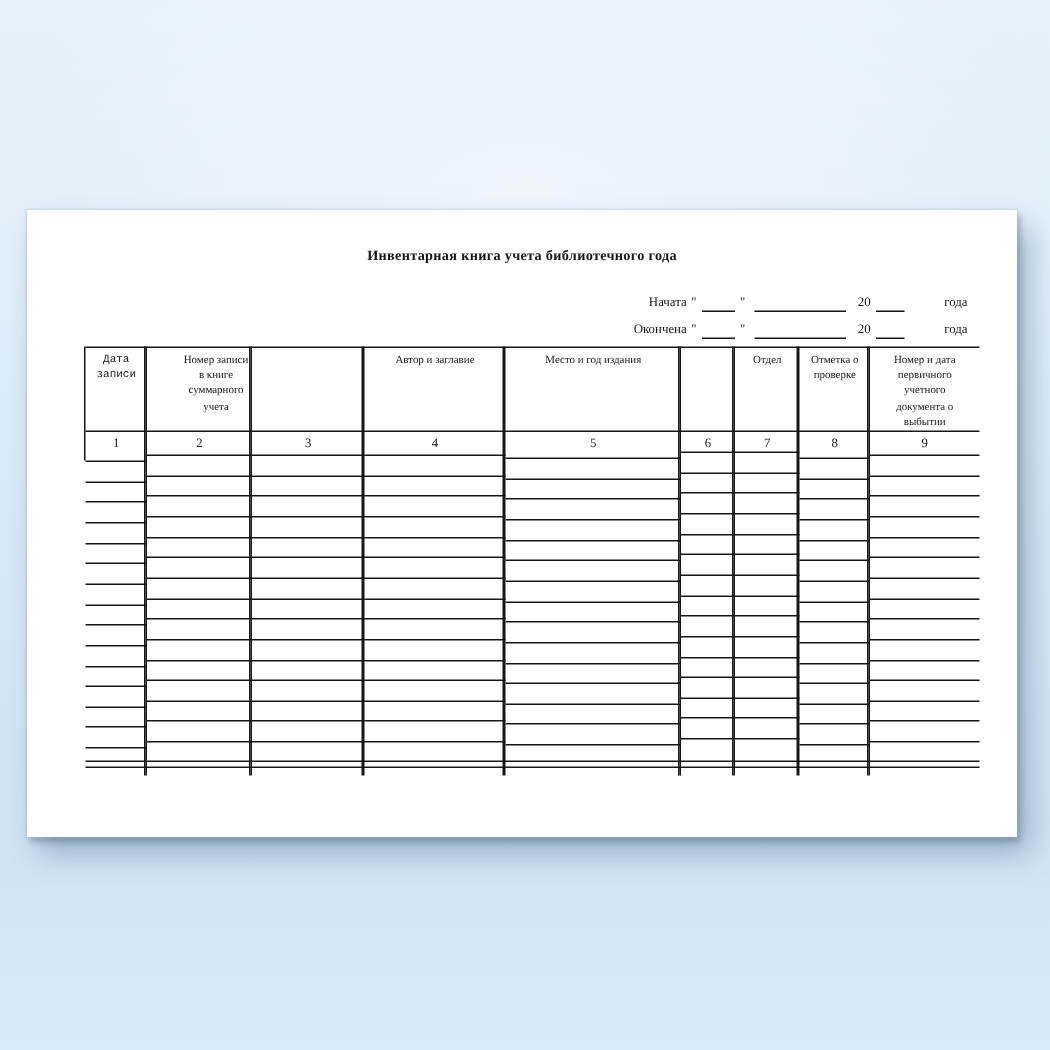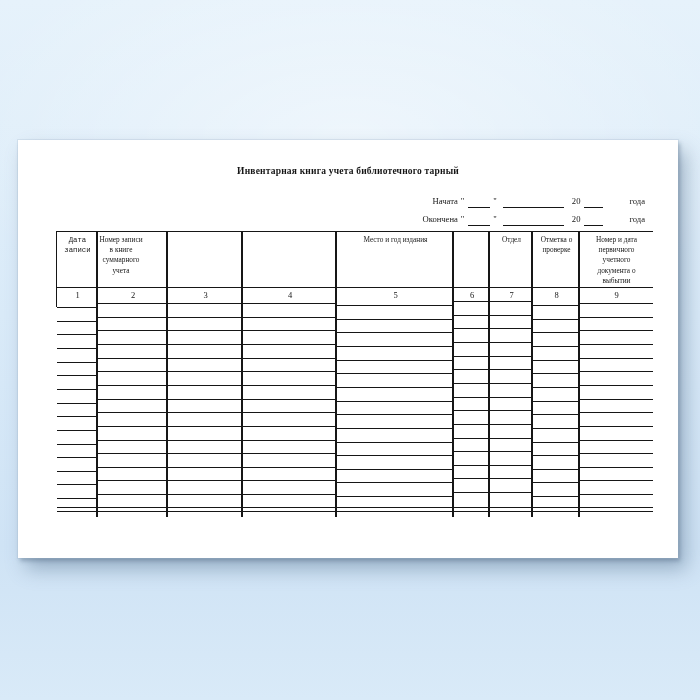--- a/index.html
+++ b/index.html
@@ -46,21 +46,21 @@
   .sep{position:absolute;width:2.2px;border-left:1.15px solid var(--ink);border-right:1.15px solid var(--ink);}
   .vline{position:absolute;width:0;border-left:1.25px solid var(--ink);}
   .hline2{position:absolute;height:0;border-top:1.25px solid var(--ink);}
 </style>
 </head>
 <body>
 
 <div class="stage">
   <div class="paper" id="paper">
 
-    <div class="doc-title">Инвентарная книга учета библиотечного тарный</div>
+    <div class="doc-title">Инвентарная книга учета библиотечного года</div>
 
     <div class="fill-row" style="top:55px">
       <span class="flabel">Начата</span>
       <span class="fq">"</span>
       <span class="blank bw1"></span>
       <span class="fq">"</span>
       <span class="blank bw2"></span>
       <span class="fcent">20</span>
       <span class="blank bw3"></span>
       <span class="fsuffix">года</span>
@@ -75,25 +75,28 @@
       <span class="fcent">20</span>
       <span class="blank bw3"></span>
       <span class="fsuffix">года</span>
     </div>
 
   <div class="hband" style="left: 39px; top: 91px; width: 596px; height: 57px;">
         <div class="hcell" style="left: 0px; width: 41px; font-family: Liberation Mono, monospace;">
           <div class="hline">Дата</div>
           <div class="hline">записи</div>
         </div>
-        <div class="hcell" style="left: 29px; width: 70px;">
+        <div class="hcell" style="left: 52px; width: 70px;">
           <div class="hline">Номер записи</div>
           <div class="hline">в книге</div>
           <div class="hline">суммарного</div>
           <div class="hline">учета</div>
+        </div>
+        <div class="hcell" style="left: 186px; width: 94px;">
+          <div class="hline">Автор и заглавие</div>
         </div>
         <div class="hcell" style="left: 280px; width: 117px;">
           <div class="hline">Место и год издания</div>
         </div>
         <div class="hcell" style="left: 433px; width: 43px;">
           <div class="hline">Отдел</div>
         </div>
         <div class="hcell" style="left: 476px; width: 47px;">
           <div class="hline">Отметка о</div>
           <div class="hline">проверке</div>

